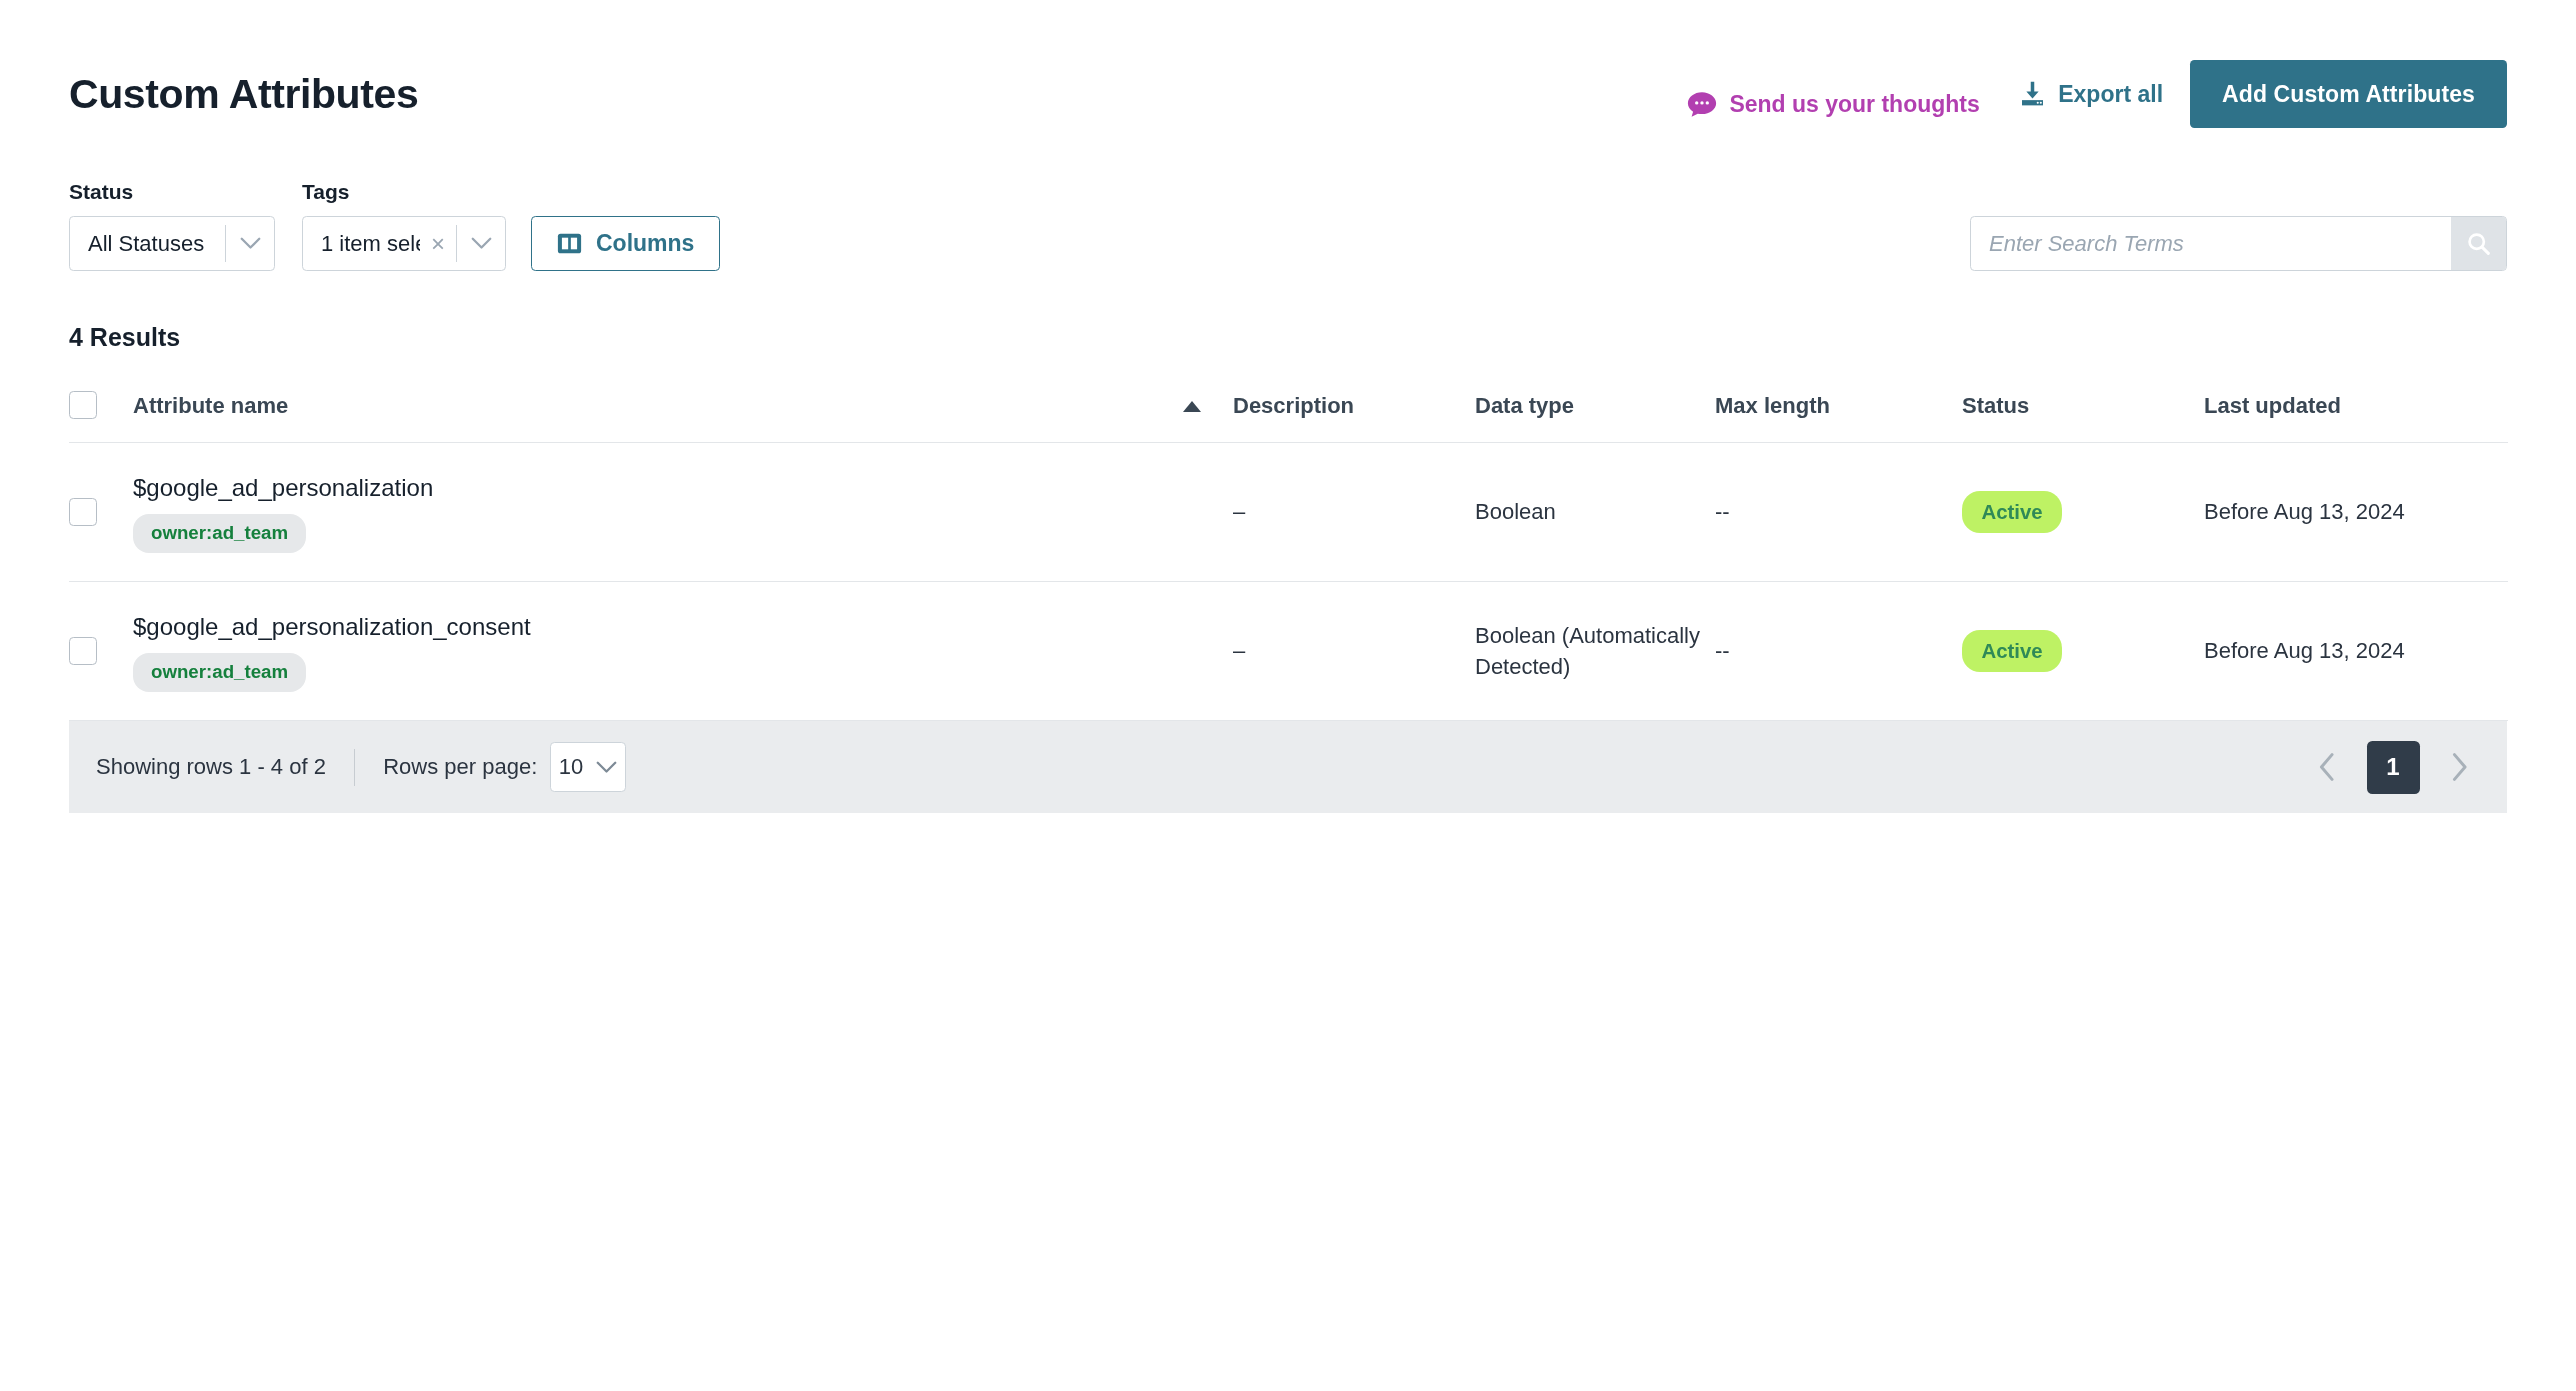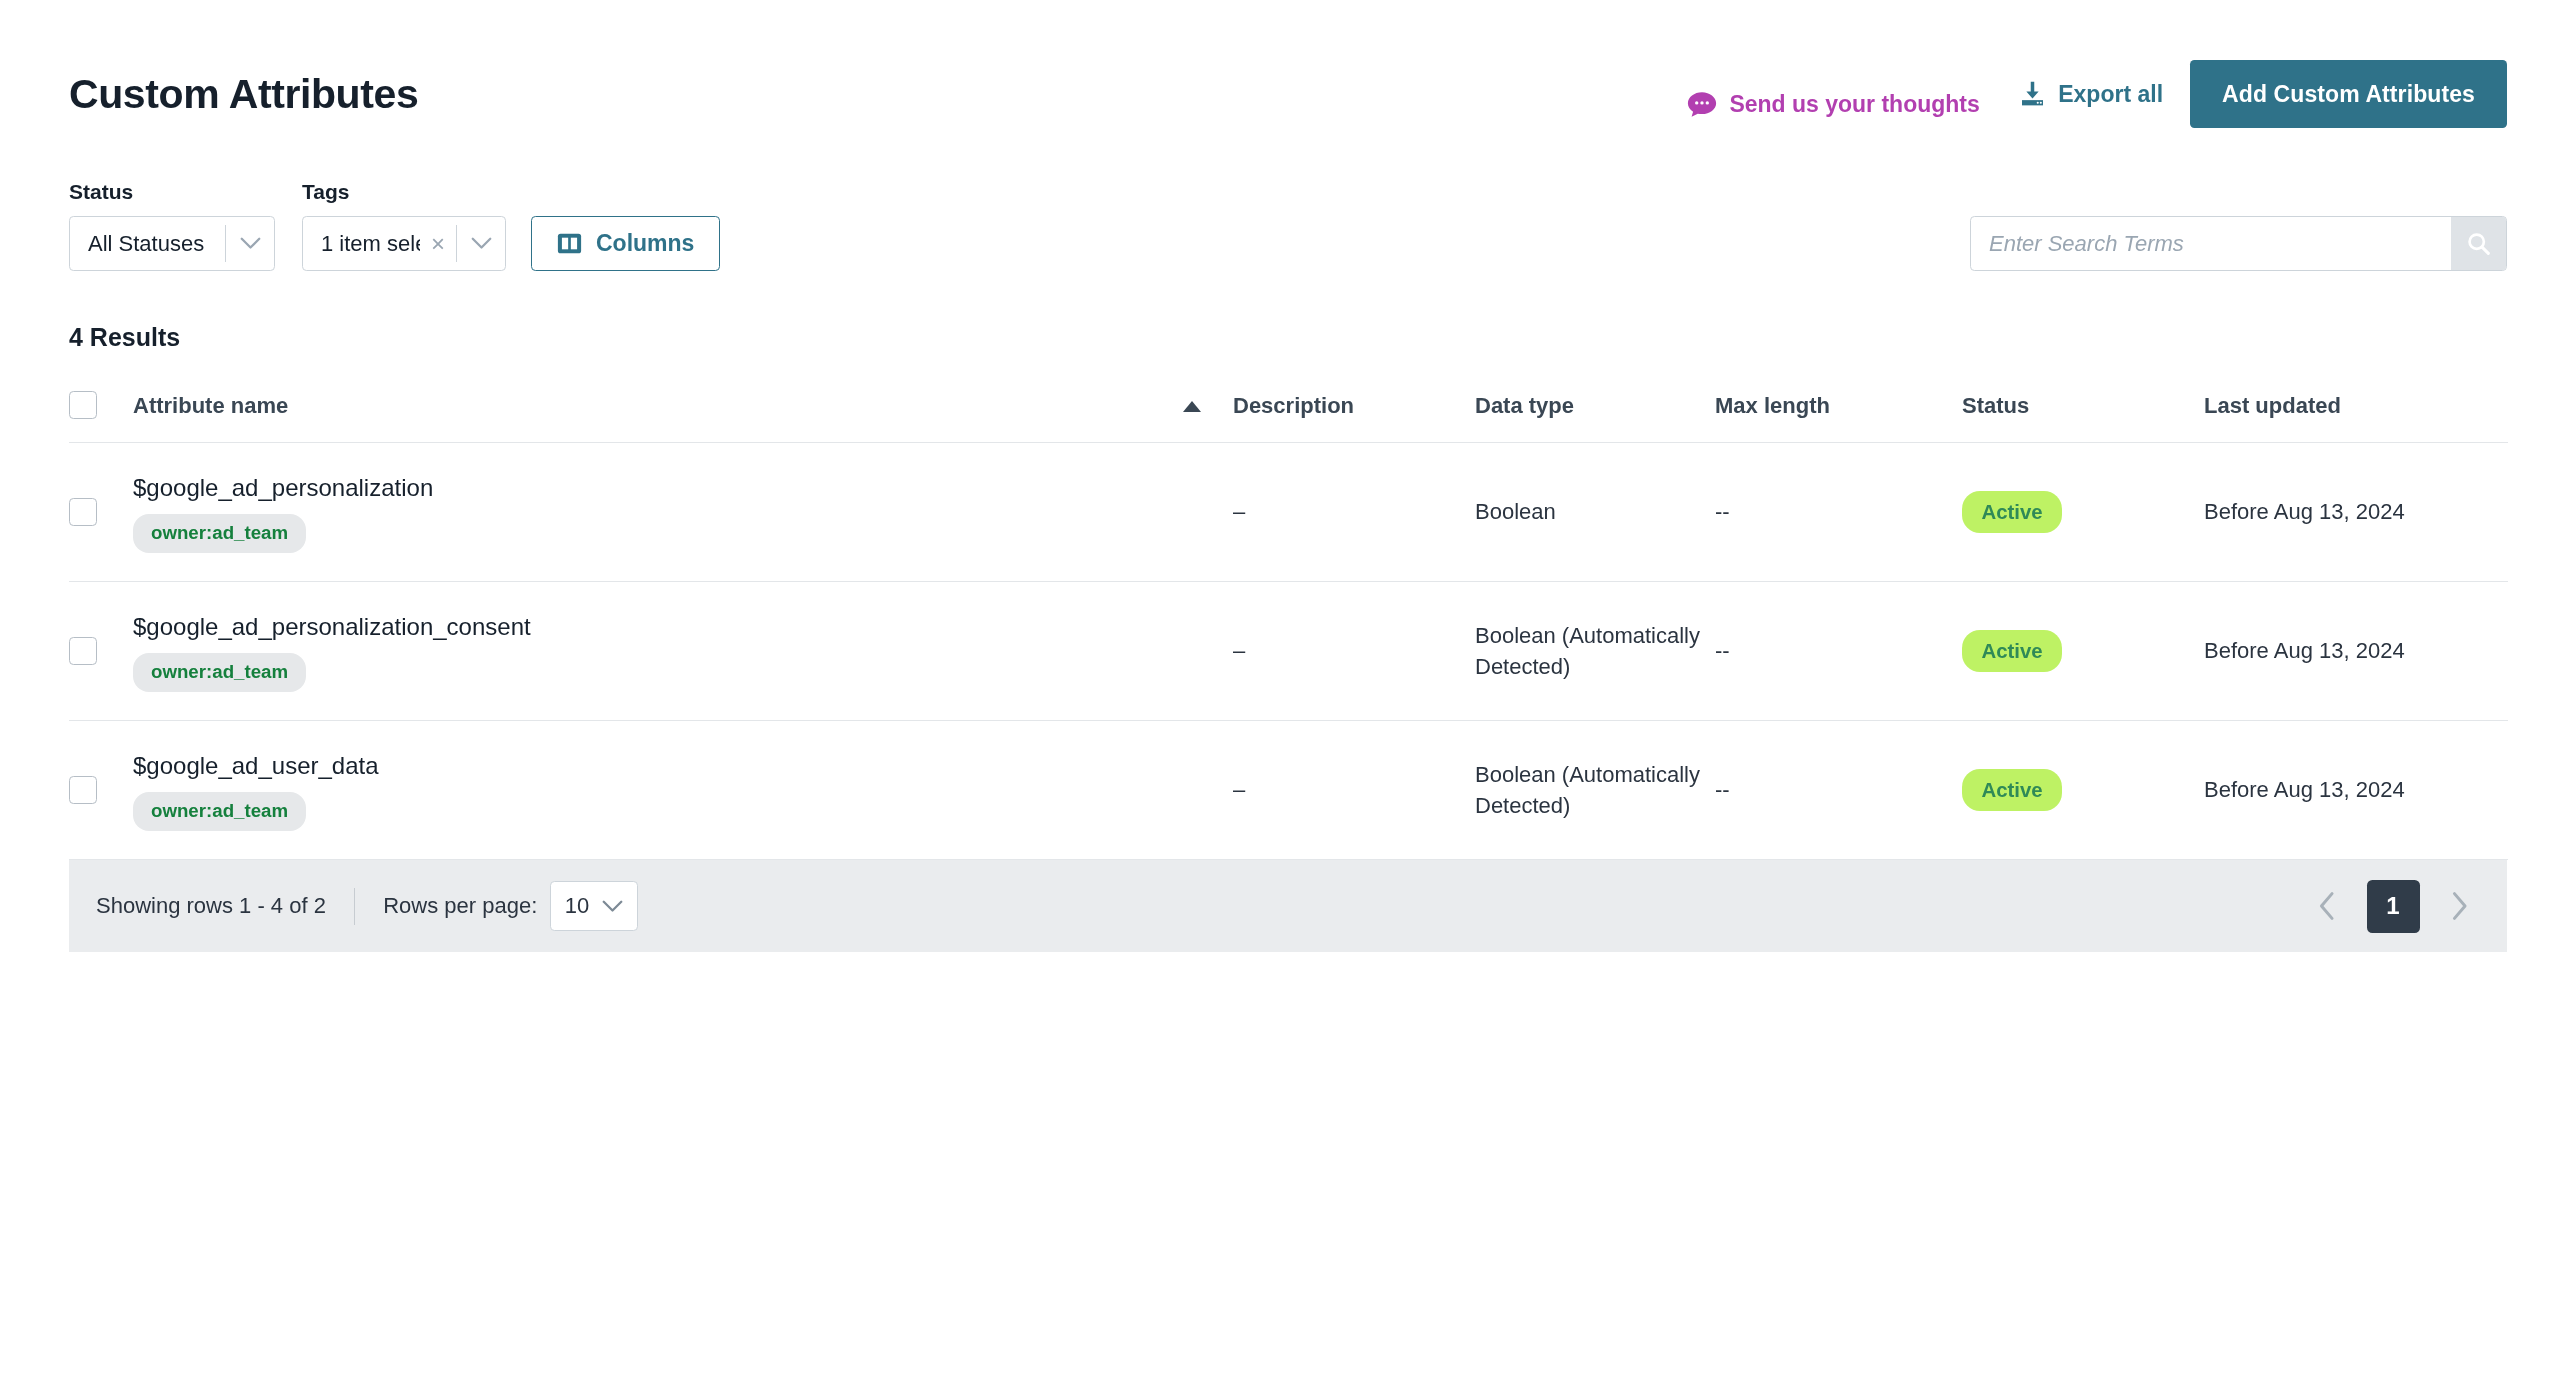--- a/index.html
+++ b/index.html
@@ -322,21 +322,21 @@
   }
 
   .rows-select {
     display: flex;
     align-items: center;
     gap: 12.4px;
     background: #ffffff;
     border: 1.3px solid #cdd4da;
     border-radius: 4.4px;
     height: 50px;
-    padding: 0 14px;
+    padding: 0 8px;
     margin-left: 12.4px;
     cursor: pointer;
     font-size: 22px;
     color: #2b3440;
   }
 
   .pagination {
     display: flex;
     align-items: center;
     gap: 19.5px;
@@ -516,36 +516,20 @@
         </td>
         <td class="muted-dash">–</td>
         <td>Boolean (Automatically Detected)</td>
         <td>--</td>
         <td>
           <span class="status-pill">Active</span>
         </td>
         <td>Before Aug 13, 2024</td>
       </tr>
 
-      <tr>
-        <td>
-          <span class="checkbox"></span>
-        </td>
-        <td>
-          <div class="attr-name">$google_ad_user_data</div>
-          <span class="tag-pill">owner:ad_team</span>
-        </td>
-        <td class="muted-dash">–</td>
-        <td>Boolean (Automatically Detected)</td>
-        <td>--</td>
-        <td>
-          <span class="status-pill">Active</span>
-        </td>
-        <td>Before Aug 13, 2024</td>
-      </tr>
 
 
     </tbody>
   </table>
 
   <div class="table-footer">
     <div class="footer-left">
       <span>Showing rows 1 - 4 of 2</span>
       <span class="footer-divider"></span>
       <span>Rows per page:</span>

